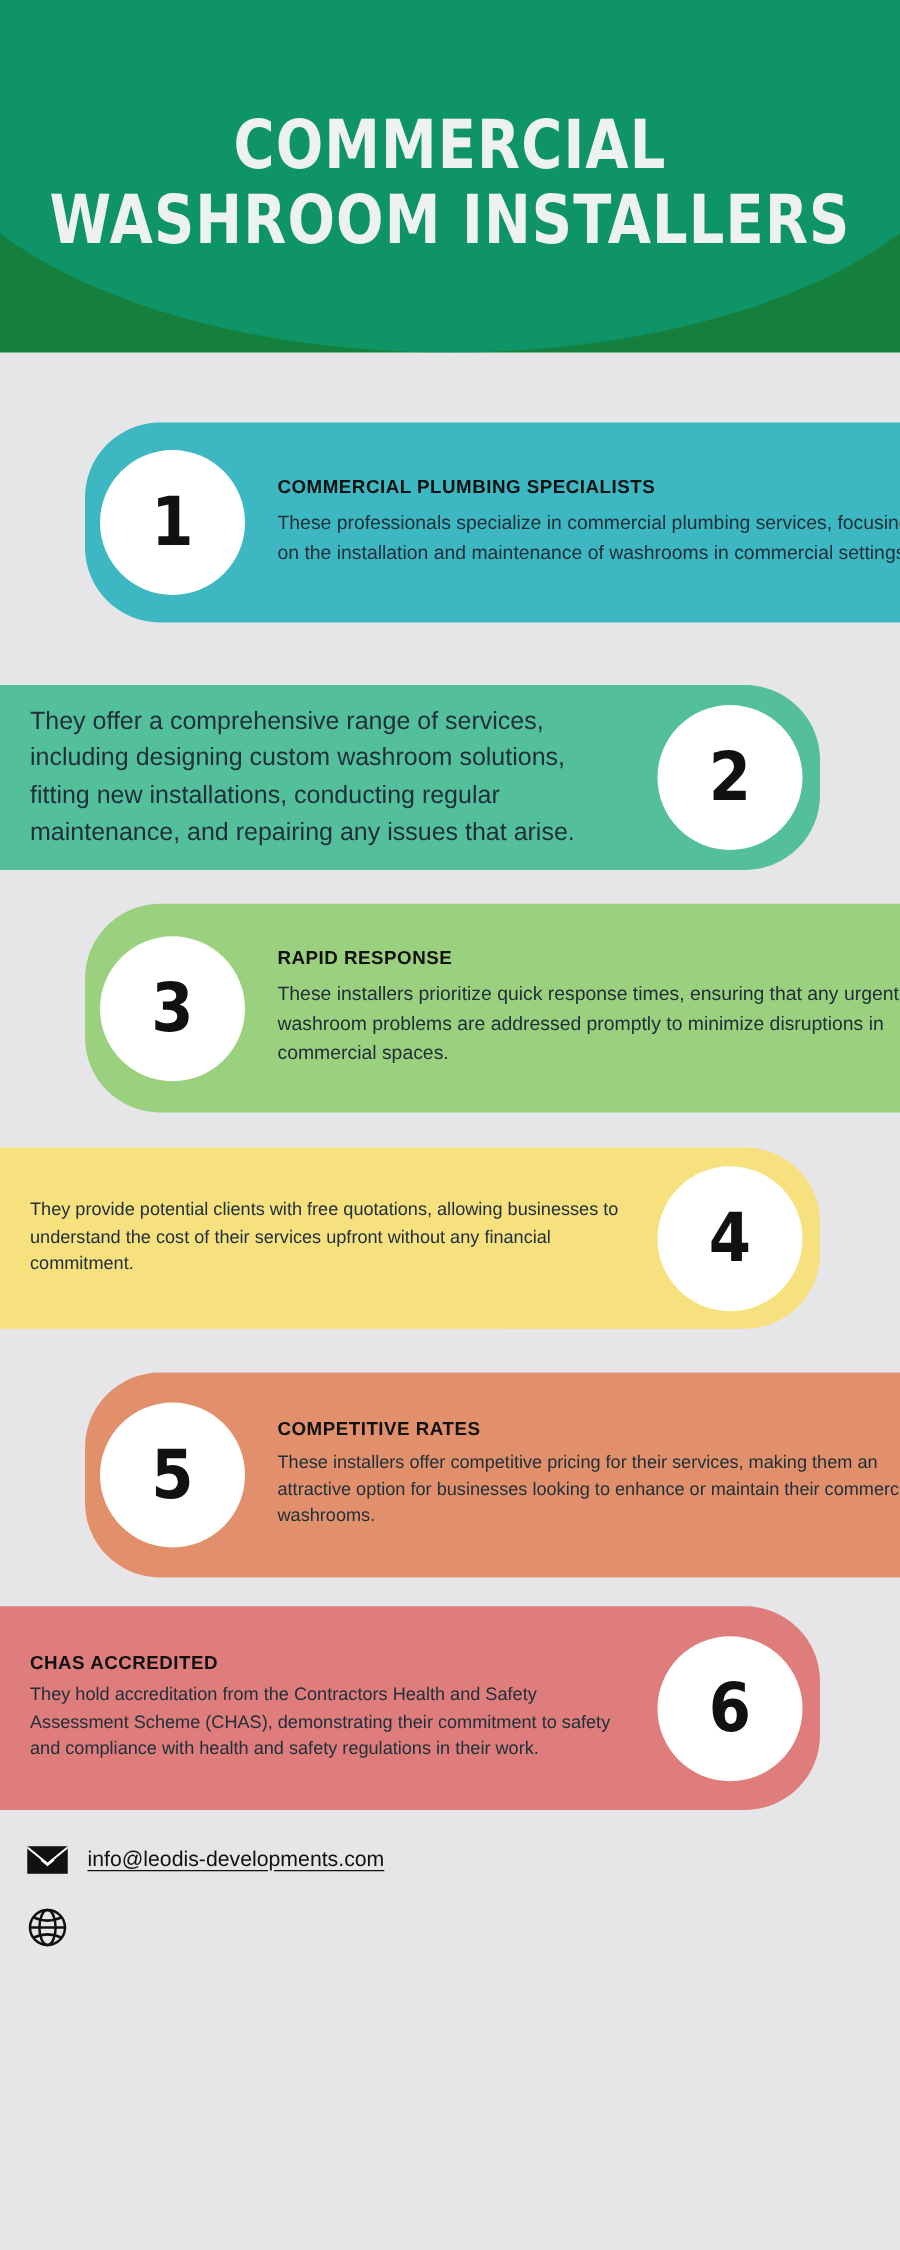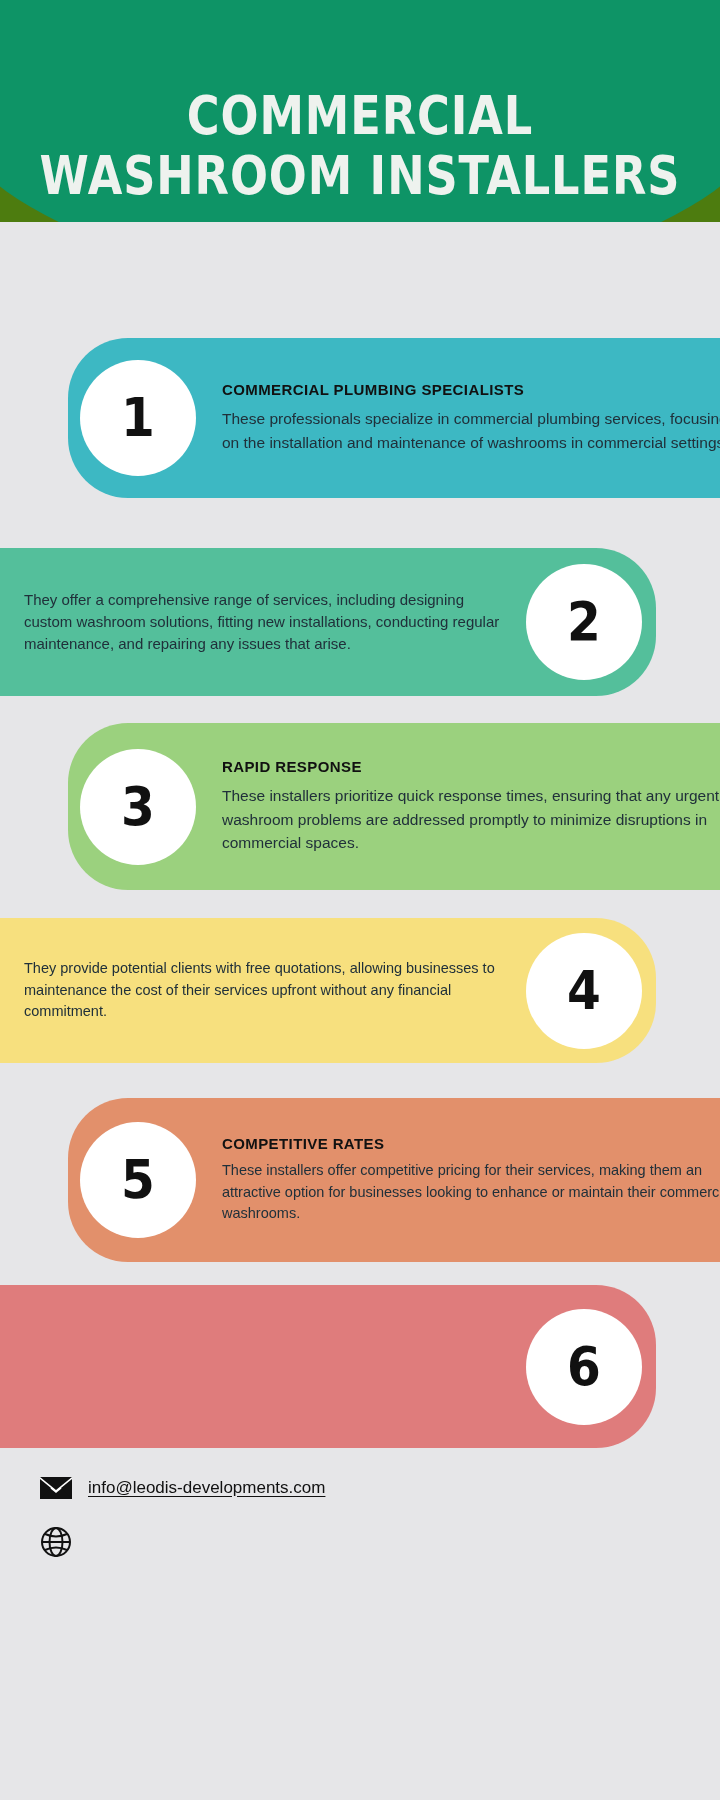--- a/index.html
+++ b/index.html
@@ -6,22 +6,22 @@
   html, body { width:720px; height:1800px; }
   body {
     background:#e6e6e8;
     font-family:"Liberation Sans", sans-serif;
     position:relative;
     overflow:hidden;
   }
 
   
   .header {
-    position:absolute; left:0; top:0; width:720px; height:222px;
-    background:#4d7c0f; overflow:hidden;
+    position:absolute; left:0; top:0; width:720px; height:282px;
+    background:#15803d; overflow:hidden;
   }
   .header-ellipse {
     position:absolute; left:-66px; top:-128px;
     width:852px; height:410px;
     background:#0e9466;
     border-radius:50% / 50%;
   }
   .header-title {
     position:absolute; left:0; top:86px; width:720px;
     text-align:center;
@@ -88,30 +88,30 @@
   
   #card-1 { top:338px; height:160px; }
   #card-2 { top:548px; height:148px; }
   #card-3 { top:723px; height:167px; }
   #card-4 { top:918px; height:145px; }
   #card-5 { top:1098px; height:164px; }
   #card-6 { top:1285px; height:163px; }
 
   #card-2 .card-text, #card-4 .card-text, #card-6 .card-text { padding-left:84px; }
   #card-2 .card-title, #card-4 .card-title, #card-6 .card-title { margin-bottom:7px; }
-  #card-2 .card-body, #card-4 .card-body, #card-6 .card-body { font-size:15px; line-height:1.48; }
+  #card-2 .card-body, #card-4 .card-body, #card-6 .card-body { font-size:20px; line-height:1.48; }
   #card-4 .card-body, #card-6 .card-body { font-size:14.5px; }
   #card-5 .card-body { font-size:14.5px; line-height:1.5; }
   #card-5 .card-title { margin-bottom:8px; }
 
   
   .footer { position:absolute; left:0; top:1470px; width:720px; }
   .contact-row {
     display:flex; align-items:center;
-    padding-left:38px;
+    padding-left:20px;
     margin-bottom:18px;
   }
   .contact-icon {
     width:36px; height:36px; min-width:36px;
     display:flex; align-items:center; justify-content:center;
     margin-right:14px;
   }
   .contact-text {
     color:#111111;
     font-size:17px;
@@ -149,35 +149,37 @@
   <div class="num-circle">3</div>
   <div class="card-text">
     <div class="card-title">RAPID RESPONSE</div>
     <div class="card-body">These installers prioritize quick response times, ensuring that any urgent washroom problems are addressed promptly to minimize disruptions in commercial spaces.</div>
   </div>
 </div>
 
 <div class="card left-card" id="card-4" style="background: rgb(247, 224, 126);">
   <div class="num-circle">4</div>
   <div class="card-text">
-    <div class="card-body">They provide potential clients with free quotations, allowing businesses to maintenance the cost of their services upfront without any financial commitment.</div>
+    <div class="card-body">They provide potential clients with free quotations, allowing businesses to understand the cost of their services upfront without any financial commitment.</div>
   </div>
 </div>
 
 <div class="card right-card" id="card-5" style="background: rgb(226, 144, 107);">
   <div class="num-circle">5</div>
   <div class="card-text">
     <div class="card-title">COMPETITIVE RATES</div>
     <div class="card-body">These installers offer competitive pricing for their services, making them an attractive option for businesses looking to enhance or maintain their commercial washrooms.</div>
   </div>
 </div>
 
 <div class="card left-card" id="card-6" style="background: rgb(223, 124, 124);">
   <div class="num-circle">6</div>
   <div class="card-text">
+    <div class="card-title">CHAS ACCREDITED</div>
+    <div class="card-body">They hold accreditation from the Contractors Health and Safety Assessment Scheme (CHAS), demonstrating their commitment to safety and compliance with health and safety regulations in their work.</div>
   </div>
 </div>
 
 <div class="footer">
   <div class="contact-row">
     <span class="contact-icon">
       <svg width="34" height="24" viewBox="0 0 34 24">
         <rect x="1" y="1" width="32" height="22" fill="#111111"></rect>
         <path d="M1 1 L17 14 L33 1 L33 4 L17 17 L1 4 Z" fill="#ffffff"></path>
         <path d="M1 23 L12 12 L1 3 Z" fill="#111111"></path>

